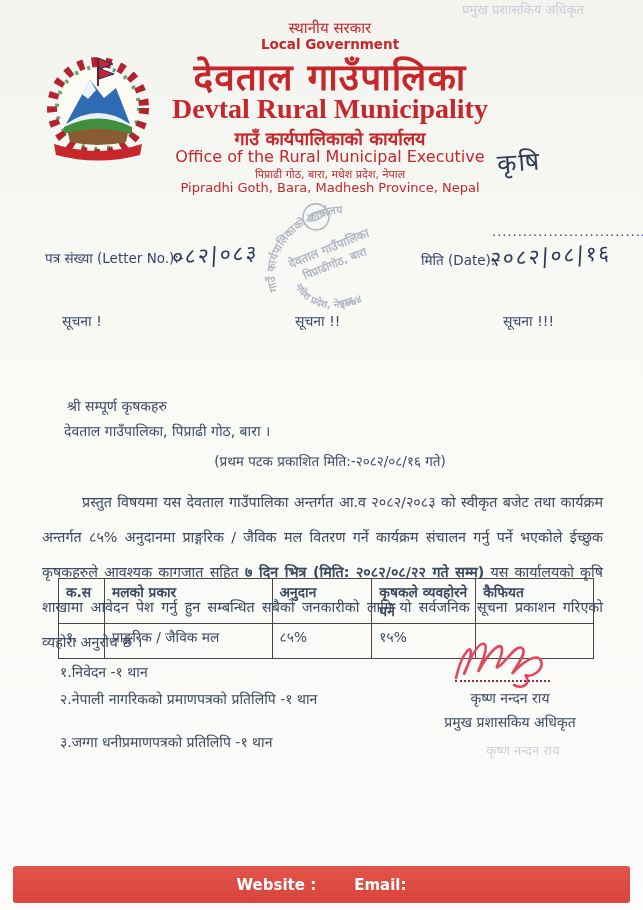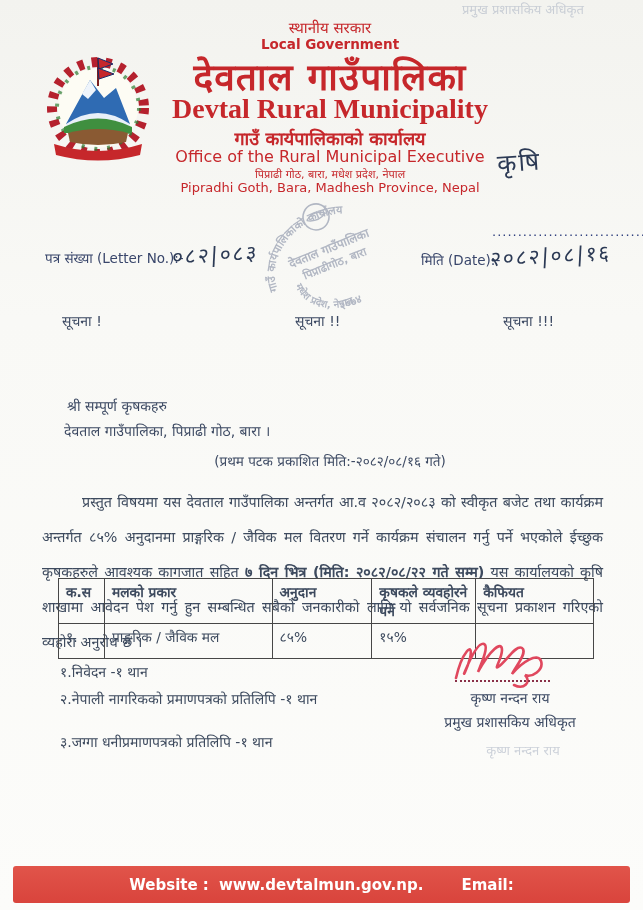--- a/index.html
+++ b/index.html
@@ -180,18 +180,17 @@
   </svg>
   <div class="abs sig-dots"></div>
   <div class="abs sig-name">कृष्ण नन्दन राय</div>
   <div class="abs sig-title">प्रमुख प्रशासकिय अधिकृत</div>
 
   <div class="abs ghost g1">कृष्ण नन्दन राय</div>
   <div class="abs ghost g2">प्रमुख प्रशासकिय अधिकृत</div>
 
   <div id="footer-bar" class="abs">
     <span>Website :</span>
-    <span>www.devtalmun.gov.np.</span>
     <span class="gap"></span>
     <span>Email:</span>
   </div>
 
 </div>
 
 </body></html>

